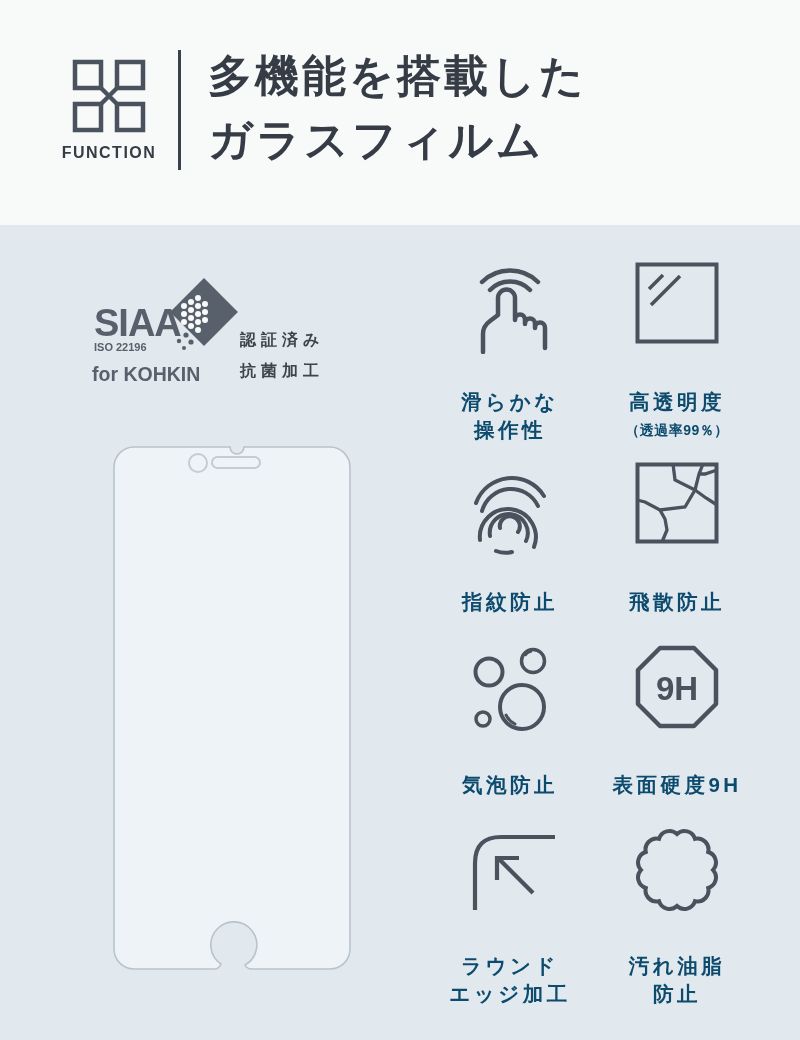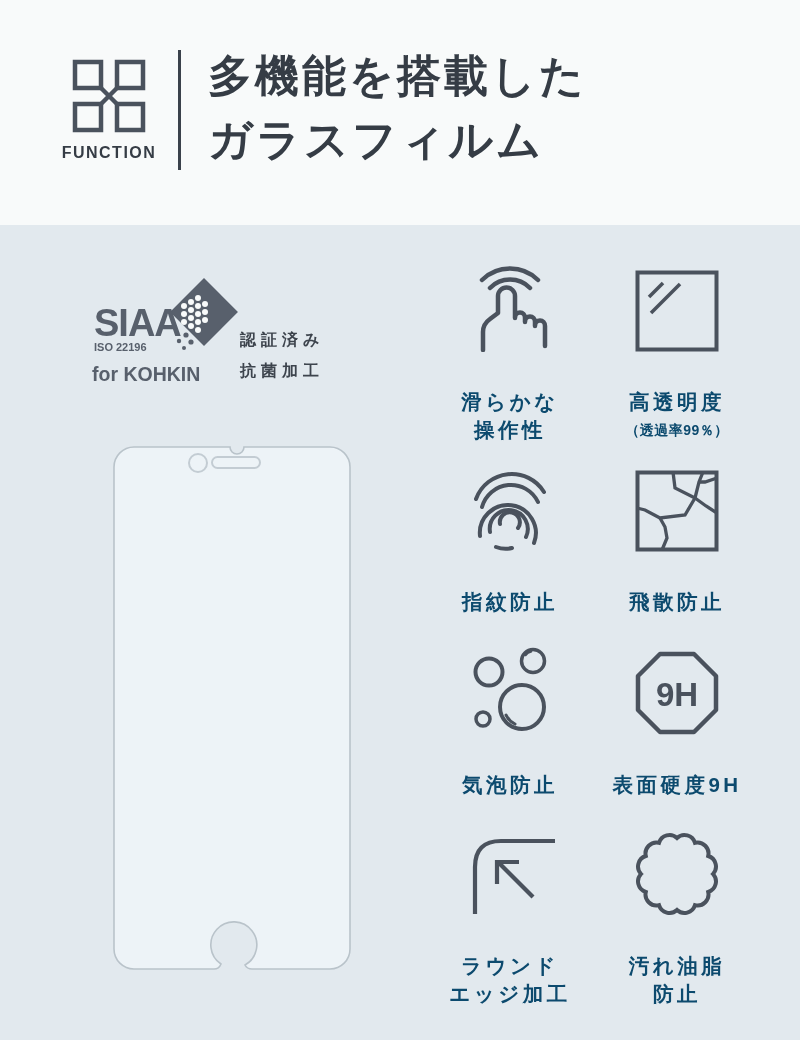--- a/index.html
+++ b/index.html
@@ -19,21 +19,21 @@
              letter-spacing:-1px;color:#58606c;z-index:2;}
   .siaa-diamond{position:absolute;left:76px;top:0;z-index:1;}
   .siaa-iso{position:absolute;left:6px;top:63px;font-size:11px;font-weight:700;color:#58606c;}
   .siaa-for{position:absolute;left:4px;top:85px;font-size:19.5px;font-weight:700;color:#58606c;}
   .cert-caption{position:absolute;left:240px;top:324px;font-size:16px;font-weight:600;
                 letter-spacing:5px;line-height:31px;color:#3d444d;white-space:nowrap;}
   
   .film{position:absolute;left:106px;top:438px;width:252px;height:540px;}
   
   .feature{position:absolute;width:220px;text-align:center;}
-  .f-icon{height:90px;display:flex;align-items:flex-end;justify-content:center;}
+  .f-icon{height:90px;display:flex;align-items:flex-start;justify-content:center;}
   .f-label{margin-top:36px;font-size:20.5px;font-weight:700;letter-spacing:3.5px;
            line-height:28px;color:#0c4a6e;white-space:nowrap;}
   .f-label span{display:block;}
   .f-label .small{font-size:14px;letter-spacing:0.5px;font-weight:600;}
   .c1{left:400px;} .c2{left:567px;}
   .r1{top:262px;} .r2{top:462px;} .r3{top:645px;} .r4{top:826px;}
   svg{display:block;}
   .stroke{fill:none;stroke:#4a525d;}
 </style>
 </head>

